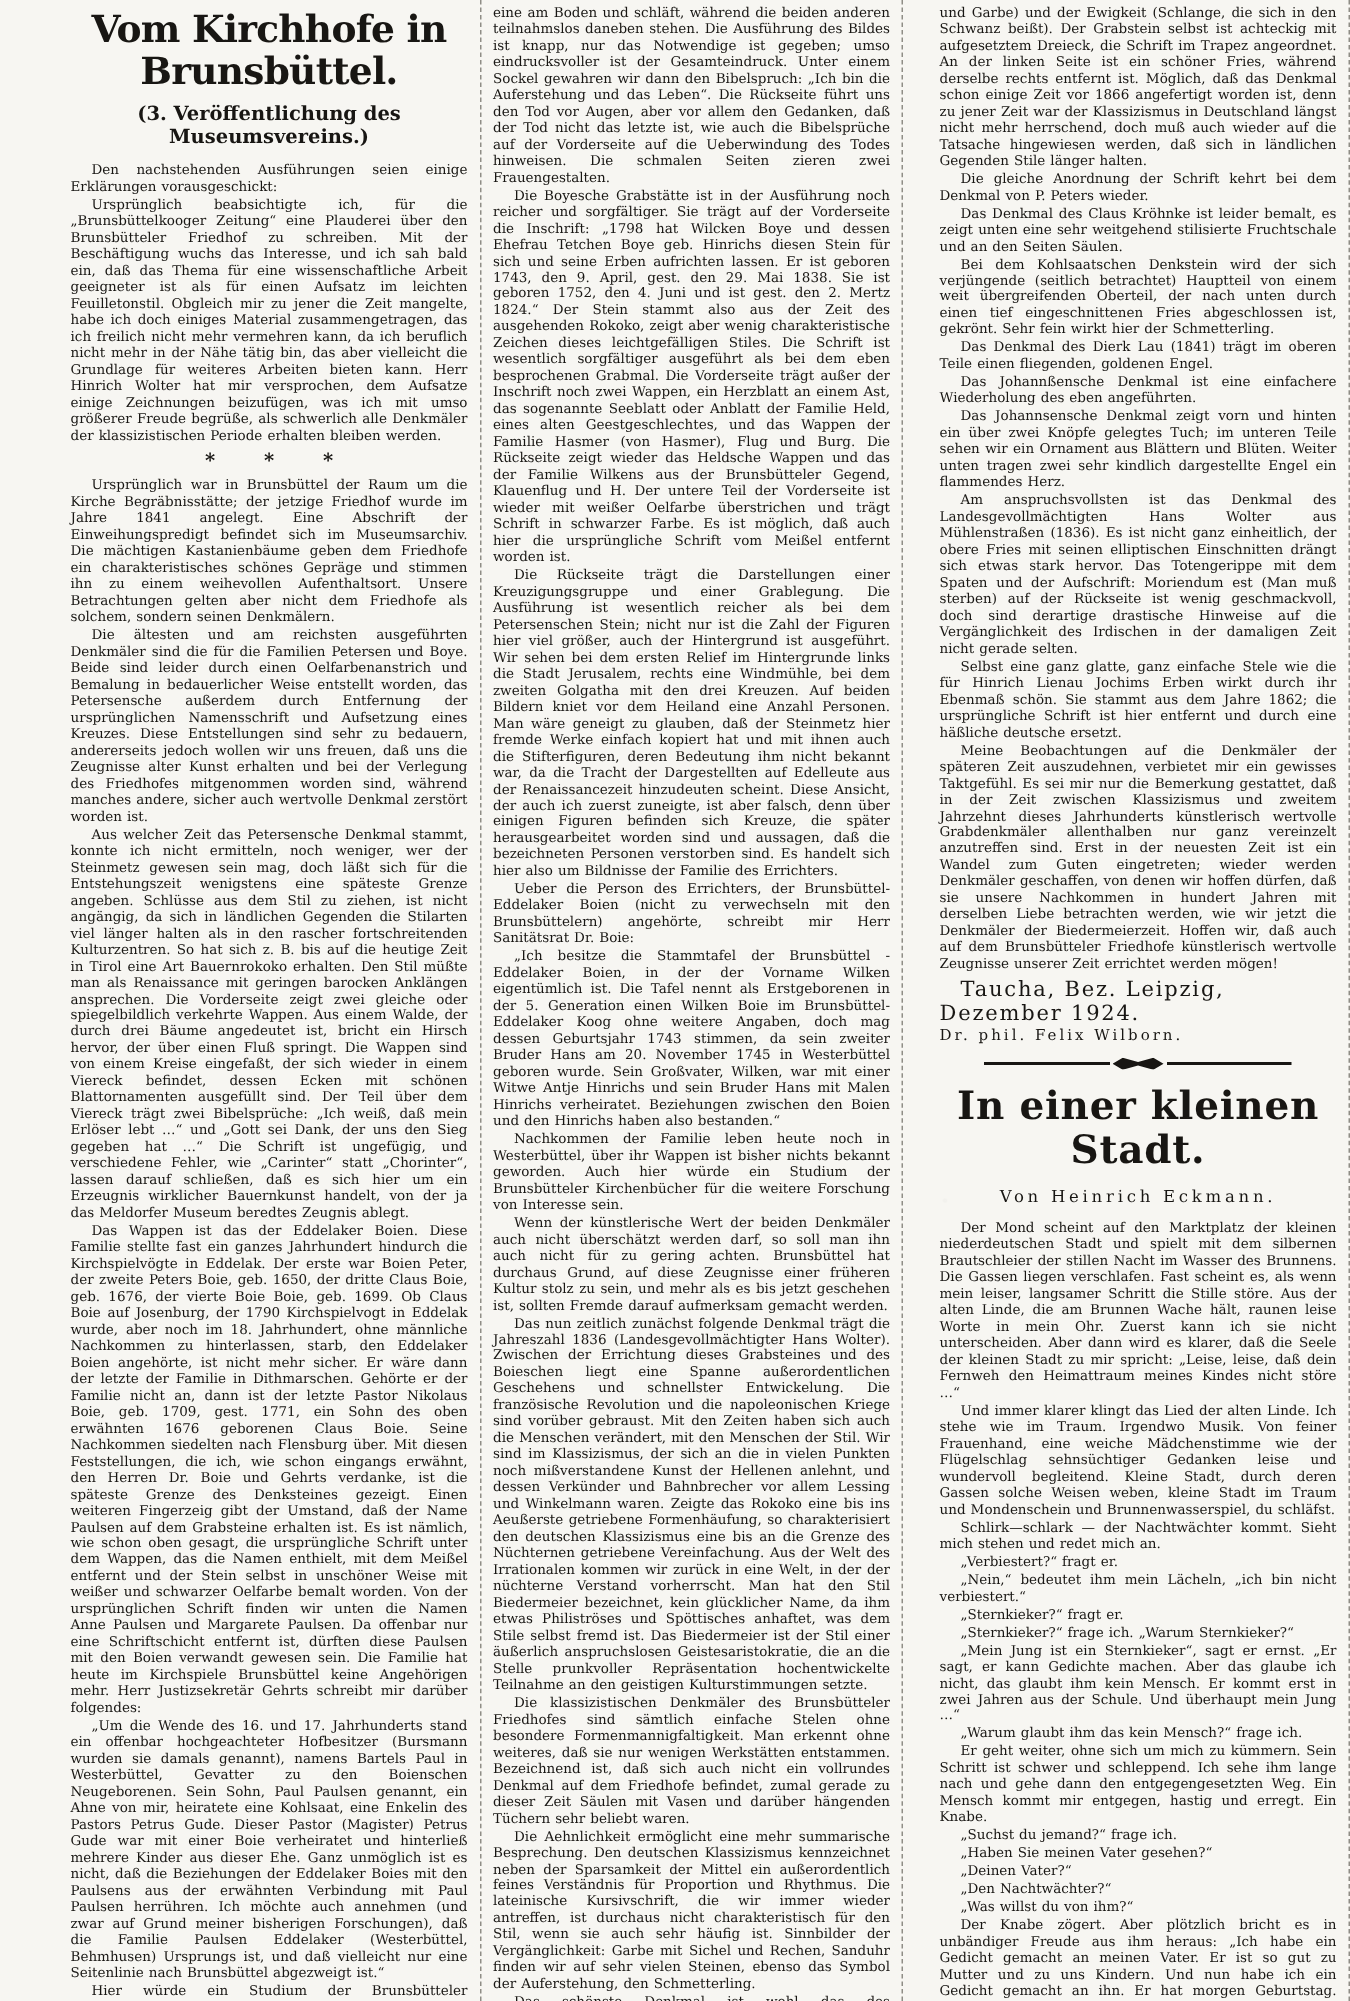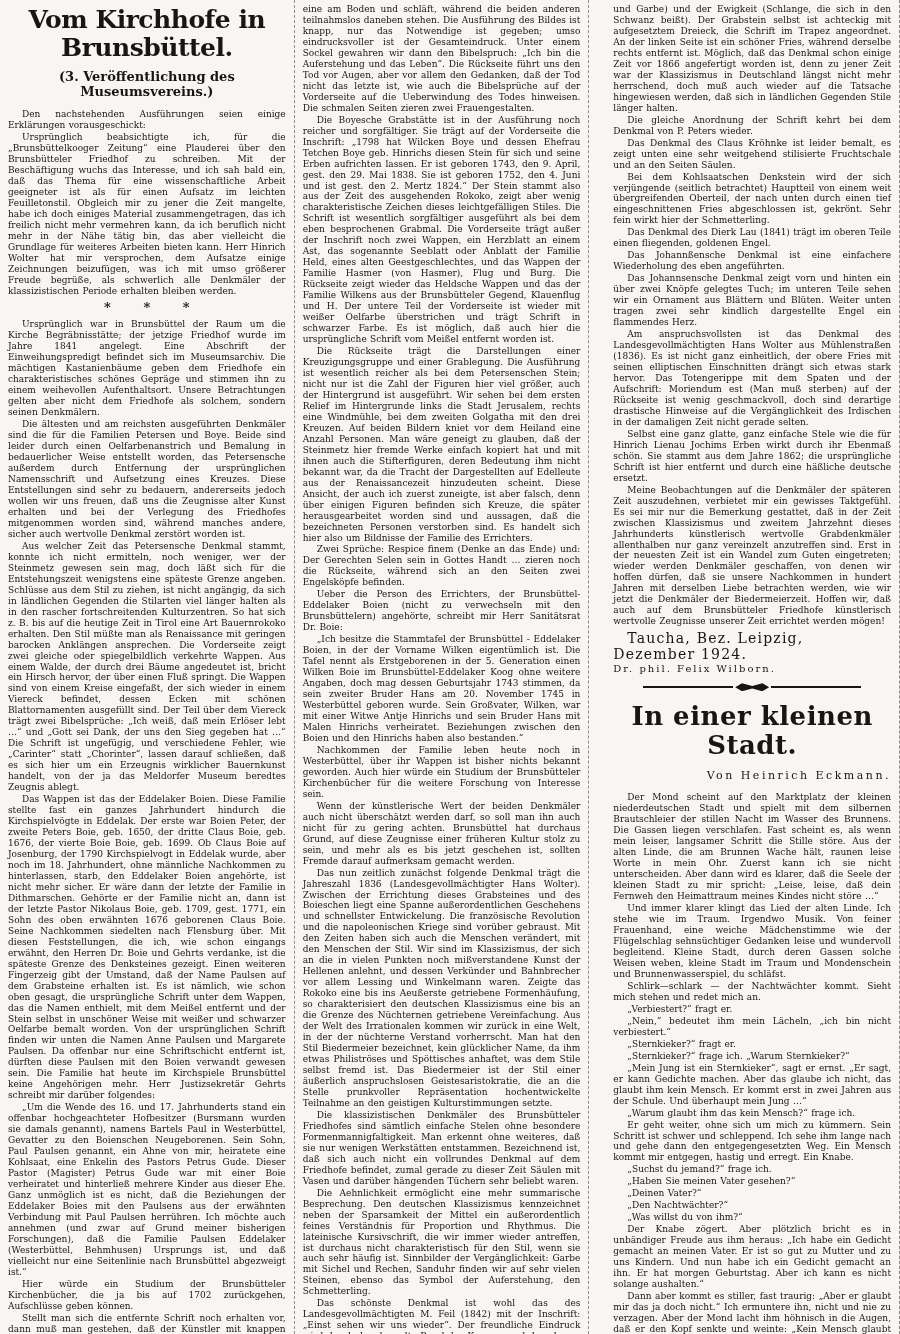--- a/index.html
+++ b/index.html
@@ -9,20 +9,21 @@
     margin:0 auto;
     background:#f7f6f2;
     background-image:
       radial-gradient(circle at 20% 30%, rgba(0,0,0,0.015) 0 2px, transparent 3px),
       radial-gradient(circle at 70% 60%, rgba(0,0,0,0.02) 0 1px, transparent 2px);
     color:#181613;
     font-family:"DejaVu Serif","Liberation Serif",serif;
     display:flex;
     overflow:hidden;
     box-sizing:border-box;
+    padding-left:39px;
   }
   .col{
     box-sizing:border-box;
     width:300px;
     padding:4px 8px 2px 8px;
     border-right:1px dashed #8f8d86;
     overflow:hidden;
     height:1334px;
   }
   .col:last-child{border-right:1px dashed #8f8d86;margin-left:16px;}
@@ -86,21 +87,21 @@
   .headline2{
     font-size:26px;
     font-weight:bold;
     text-align:center;
     letter-spacing:0.5px;
     margin:2px 0 10px 0;
     line-height:1.1;
   }
   .byline2{
     font-size:11px;
-    text-align:right;
+    text-align:center;
     letter-spacing:2.5px;
     margin:0 0 10px 0;
   }
 </style>
 </head>
 <body>
 
 <div class="page">
 
   <div class="col">
@@ -120,21 +121,20 @@
         <p class="para">Hier würde ein Studium der Brunsbütteler Kirchenbücher, die ja bis auf 1702 zurückgehen, Aufschlüsse geben können.</p>
         <p class="para">Stellt man sich die entfernte Schrift noch erhalten vor, dann muß man gestehen, daß der Künstler mit knappen Mitteln einen prächtigen Anblick hervorzurufen gewußt hat. Das Wappen mit seinen wehenden Helmzierraten, eingefaßt von schlichten schönen Ornamenten, oben und unten eine zwar ungefüge, aber kräftige, deutliche, erdenschwere Blockschrift. Die Rückseite der Stele zeigt uns oben die Symbole des Todes: einen Totenkopf, aus dessen Augenhöhlen als Sinnbild des neuen Lebens Pflanzen emporsprießen auf einem Paar Beinknochen, über dem Totenkopf eine Sanduhr und die Inschrift: „Hodie mihi, cras tibi“. (Heute mir, morgen dir.) Darunter befindet sich ein Engelskopf. Unter einem Sockel sehen wir dann das Hauptbild der Rückseite: Christus aus dem Grabe gen Himmel fahrend. Von den Wächtern des Grabes liegt der</p>
       </div>
   </div>
 
   <div class="col continued">
     <div class="continued">
         <p class="para">eine am Boden und schläft, während die beiden anderen teilnahmslos daneben stehen. Die Ausführung des Bildes ist knapp, nur das Notwendige ist gegeben; umso eindrucksvoller ist der Gesamteindruck. Unter einem Sockel gewahren wir dann den Bibelspruch: „Ich bin die Auferstehung und das Leben“. Die Rückseite führt uns den Tod vor Augen, aber vor allem den Gedanken, daß der Tod nicht das letzte ist, wie auch die Bibelsprüche auf der Vorderseite auf die Ueberwindung des Todes hinweisen. Die schmalen Seiten zieren zwei Frauengestalten.</p>
         <p class="para">Die Boyesche Grabstätte ist in der Ausführung noch reicher und sorgfältiger. Sie trägt auf der Vorderseite die Inschrift: „1798 hat Wilcken Boye und dessen Ehefrau Tetchen Boye geb. Hinrichs diesen Stein für sich und seine Erben aufrichten lassen. Er ist geboren 1743, den 9. April, gest. den 29. Mai 1838. Sie ist geboren 1752, den 4. Juni und ist gest. den 2. Mertz 1824.“ Der Stein stammt also aus der Zeit des ausgehenden Rokoko, zeigt aber wenig charakteristische Zeichen dieses leichtgefälligen Stiles. Die Schrift ist wesentlich sorgfältiger ausgeführt als bei dem eben besprochenen Grabmal. Die Vorderseite trägt außer der Inschrift noch zwei Wappen, ein Herzblatt an einem Ast, das sogenannte Seeblatt oder Anblatt der Familie Held, eines alten Geestgeschlechtes, und das Wappen der Familie Hasmer (von Hasmer), Flug und Burg. Die Rückseite zeigt wieder das Heldsche Wappen und das der Familie Wilkens aus der Brunsbütteler Gegend, Klauenflug und H. Der untere Teil der Vorderseite ist wieder mit weißer Oelfarbe überstrichen und trägt Schrift in schwarzer Farbe. Es ist möglich, daß auch hier die ursprüngliche Schrift vom Meißel entfernt worden ist.</p>
         <p class="para">Die Rückseite trägt die Darstellungen einer Kreuzigungsgruppe und einer Grablegung. Die Ausführung ist wesentlich reicher als bei dem Petersenschen Stein; nicht nur ist die Zahl der Figuren hier viel größer, auch der Hintergrund ist ausgeführt. Wir sehen bei dem ersten Relief im Hintergrunde links die Stadt Jerusalem, rechts eine Windmühle, bei dem zweiten Golgatha mit den drei Kreuzen. Auf beiden Bildern kniet vor dem Heiland eine Anzahl Personen. Man wäre geneigt zu glauben, daß der Steinmetz hier fremde Werke einfach kopiert hat und mit ihnen auch die Stifterfiguren, deren Bedeutung ihm nicht bekannt war, da die Tracht der Dargestellten auf Edelleute aus der Renaissancezeit hinzudeuten scheint. Diese Ansicht, der auch ich zuerst zuneigte, ist aber falsch, denn über einigen Figuren befinden sich Kreuze, die später herausgearbeitet worden sind und aussagen, daß die bezeichneten Personen verstorben sind. Es handelt sich hier also um Bildnisse der Familie des Errichters.</p>
-        <p class="para">Zwei Sprüche: Respice finem (Denke an das Ende) und: Der Gerechten Selen sein in Gottes Handt … zieren noch die Rückseite, während sich an den Seiten zwei Engelsköpfe befinden.</p>
         <p class="para">Ueber die Person des Errichters, der Brunsbüttel-Eddelaker Boien (nicht zu verwechseln mit den Brunsbüttelern) angehörte, schreibt mir Herr Sanitätsrat Dr. Boie:</p>
         <p class="para">„Ich besitze die Stammtafel der Brunsbüttel - Eddelaker Boien, in der der Vorname Wilken eigentümlich ist. Die Tafel nennt als Erstgeborenen in der 5. Generation einen Wilken Boie im Brunsbüttel-Eddelaker Koog ohne weitere Angaben, doch mag dessen Geburtsjahr 1743 stimmen, da sein zweiter Bruder Hans am 20. November 1745 in Westerbüttel geboren wurde. Sein Großvater, Wilken, war mit einer Witwe Antje Hinrichs und sein Bruder Hans mit Malen Hinrichs verheiratet. Beziehungen zwischen den Boien und den Hinrichs haben also bestanden.“</p>
         <p class="para">Nachkommen der Familie leben heute noch in Westerbüttel, über ihr Wappen ist bisher nichts bekannt geworden. Auch hier würde ein Studium der Brunsbütteler Kirchenbücher für die weitere Forschung von Interesse sein.</p>
         <p class="para">Wenn der künstlerische Wert der beiden Denkmäler auch nicht überschätzt werden darf, so soll man ihn auch nicht für zu gering achten. Brunsbüttel hat durchaus Grund, auf diese Zeugnisse einer früheren Kultur stolz zu sein, und mehr als es bis jetzt geschehen ist, sollten Fremde darauf aufmerksam gemacht werden.</p>
         <p class="para">Das nun zeitlich zunächst folgende Denkmal trägt die Jahreszahl 1836 (Landesgevollmächtigter Hans Wolter). Zwischen der Errichtung dieses Grabsteines und des Boieschen liegt eine Spanne außerordentlichen Geschehens und schnellster Entwickelung. Die französische Revolution und die napoleonischen Kriege sind vorüber gebraust. Mit den Zeiten haben sich auch die Menschen verändert, mit den Menschen der Stil. Wir sind im Klassizismus, der sich an die in vielen Punkten noch mißverstandene Kunst der Hellenen anlehnt, und dessen Verkünder und Bahnbrecher vor allem Lessing und Winkelmann waren. Zeigte das Rokoko eine bis ins Aeußerste getriebene Formenhäufung, so charakterisiert den deutschen Klassizismus eine bis an die Grenze des Nüchternen getriebene Vereinfachung. Aus der Welt des Irrationalen kommen wir zurück in eine Welt, in der der nüchterne Verstand vorherrscht. Man hat den Stil Biedermeier bezeichnet, kein glücklicher Name, da ihm etwas Philiströses und Spöttisches anhaftet, was dem Stile selbst fremd ist. Das Biedermeier ist der Stil einer äußerlich anspruchslosen Geistesaristokratie, die an die Stelle prunkvoller Repräsentation hochentwickelte Teilnahme an den geistigen Kulturstimmungen setzte.</p>
         <p class="para">Die klassizistischen Denkmäler des Brunsbütteler Friedhofes sind sämtlich einfache Stelen ohne besondere Formenmannigfaltigkeit. Man erkennt ohne weiteres, daß sie nur wenigen Werkstätten entstammen. Bezeichnend ist, daß sich auch nicht ein vollrundes Denkmal auf dem Friedhofe befindet, zumal gerade zu dieser Zeit Säulen mit Vasen und darüber hängenden Tüchern sehr beliebt waren.</p>
         <p class="para">Die Aehnlichkeit ermöglicht eine mehr summarische Besprechung. Den deutschen Klassizismus kennzeichnet neben der Sparsamkeit der Mittel ein außerordentlich feines Verständnis für Proportion und Rhythmus. Die lateinische Kursivschrift, die wir immer wieder antreffen, ist durchaus nicht charakteristisch für den Stil, wenn sie auch sehr häufig ist. Sinnbilder der Vergänglichkeit: Garbe mit Sichel und Rechen, Sanduhr finden wir auf sehr vielen Steinen, ebenso das Symbol der Auferstehung, den Schmetterling.</p>
         <p class="para">Das schönste Denkmal ist wohl das des Landesgevollmächtigten M. Feil (1842) mit der Inschrift: „Einst sehen wir uns wieder“. Der freundliche Eindruck wird durch das doppelte Rund des Kranzes und des oberen Teiles wesentlich verstärkt.</p>
         <p class="para">Der obere Abschluß an dem daneben befindlichen Denkmal des P. Feil (1842) gemahnt fast an das Rokoko. Prächtig in der Silhouette ist das Denkmal des Claus Peters.</p>
       </div>

